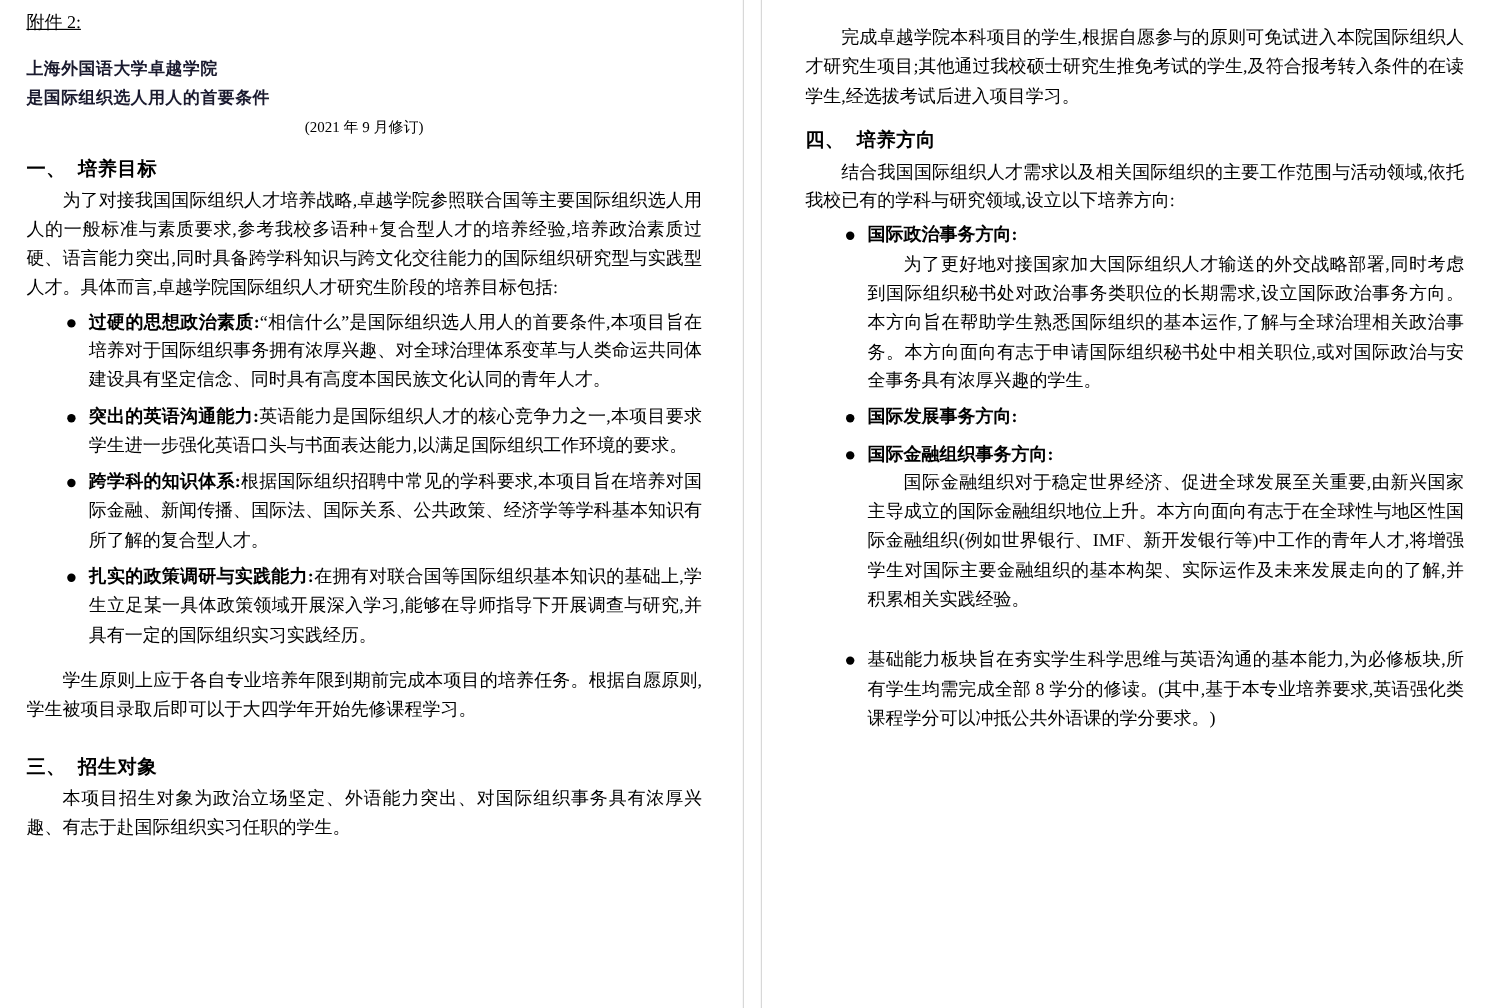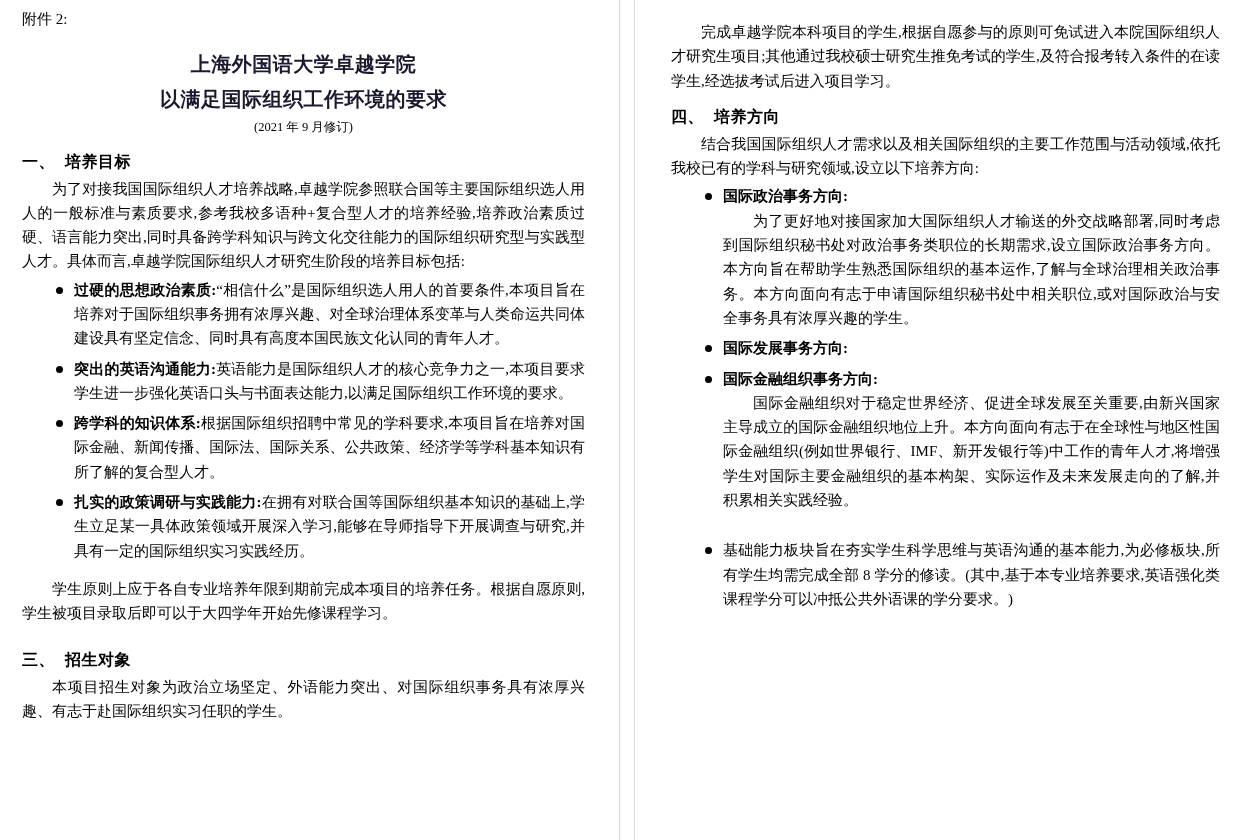--- a/index.html
+++ b/index.html
@@ -41,24 +41,24 @@
   .col-right {
     width: 616px;
     padding: 20px 30px 0 36px;
   }
 
   
   .attach {
     font-size: 15px;
     line-height: 1.5;
     margin: 0 0 16px 0;
+    text-decoration: underline;
   }
   .doc-title {
-    text-align: center;
-    font-size: 20px;
+    font-size: 14px;
     font-weight: bold;
     line-height: 1.75;
     color: #1a1a2e;
     letter-spacing: 0.5px;
   }
   .doc-title .t2 { display: block; }
   .revised {
     text-align: center;
     font-size: 12.5px;
     margin-top: 2px;
@@ -117,21 +117,21 @@
 <body>
 
 <div class="page">
 
   <div class="col col-left">
 
     <div class="attach">附件 2:</div>
 
     <div class="doc-title">
       <span class="t1">上海外国语大学卓越学院</span>
-      <span class="t2">以满足国际组织工作环境的要求</span>
+      <span class="t2">是国际组织选人用人的首要条件</span>
     </div>
 
     <div class="revised">(2021 年 9 月修订)</div>
 
     <div class="h2">
       <span class="num">一、</span><span>培养目标</span>
     </div>
     <p class="body">为了对接我国国际组织人才培养战略,卓越学院参照联合国等主要国际组织选人用人的一般标准与素质要求,参考我校多语种+复合型人才的培养经验,培养政治素质过硬、语言能力突出,同时具备跨学科知识与跨文化交往能力的国际组织研究型与实践型人才。具体而言,卓越学院国际组织人才研究生阶段的培养目标包括:</p>
     <ul class="bullets">
       <li>

